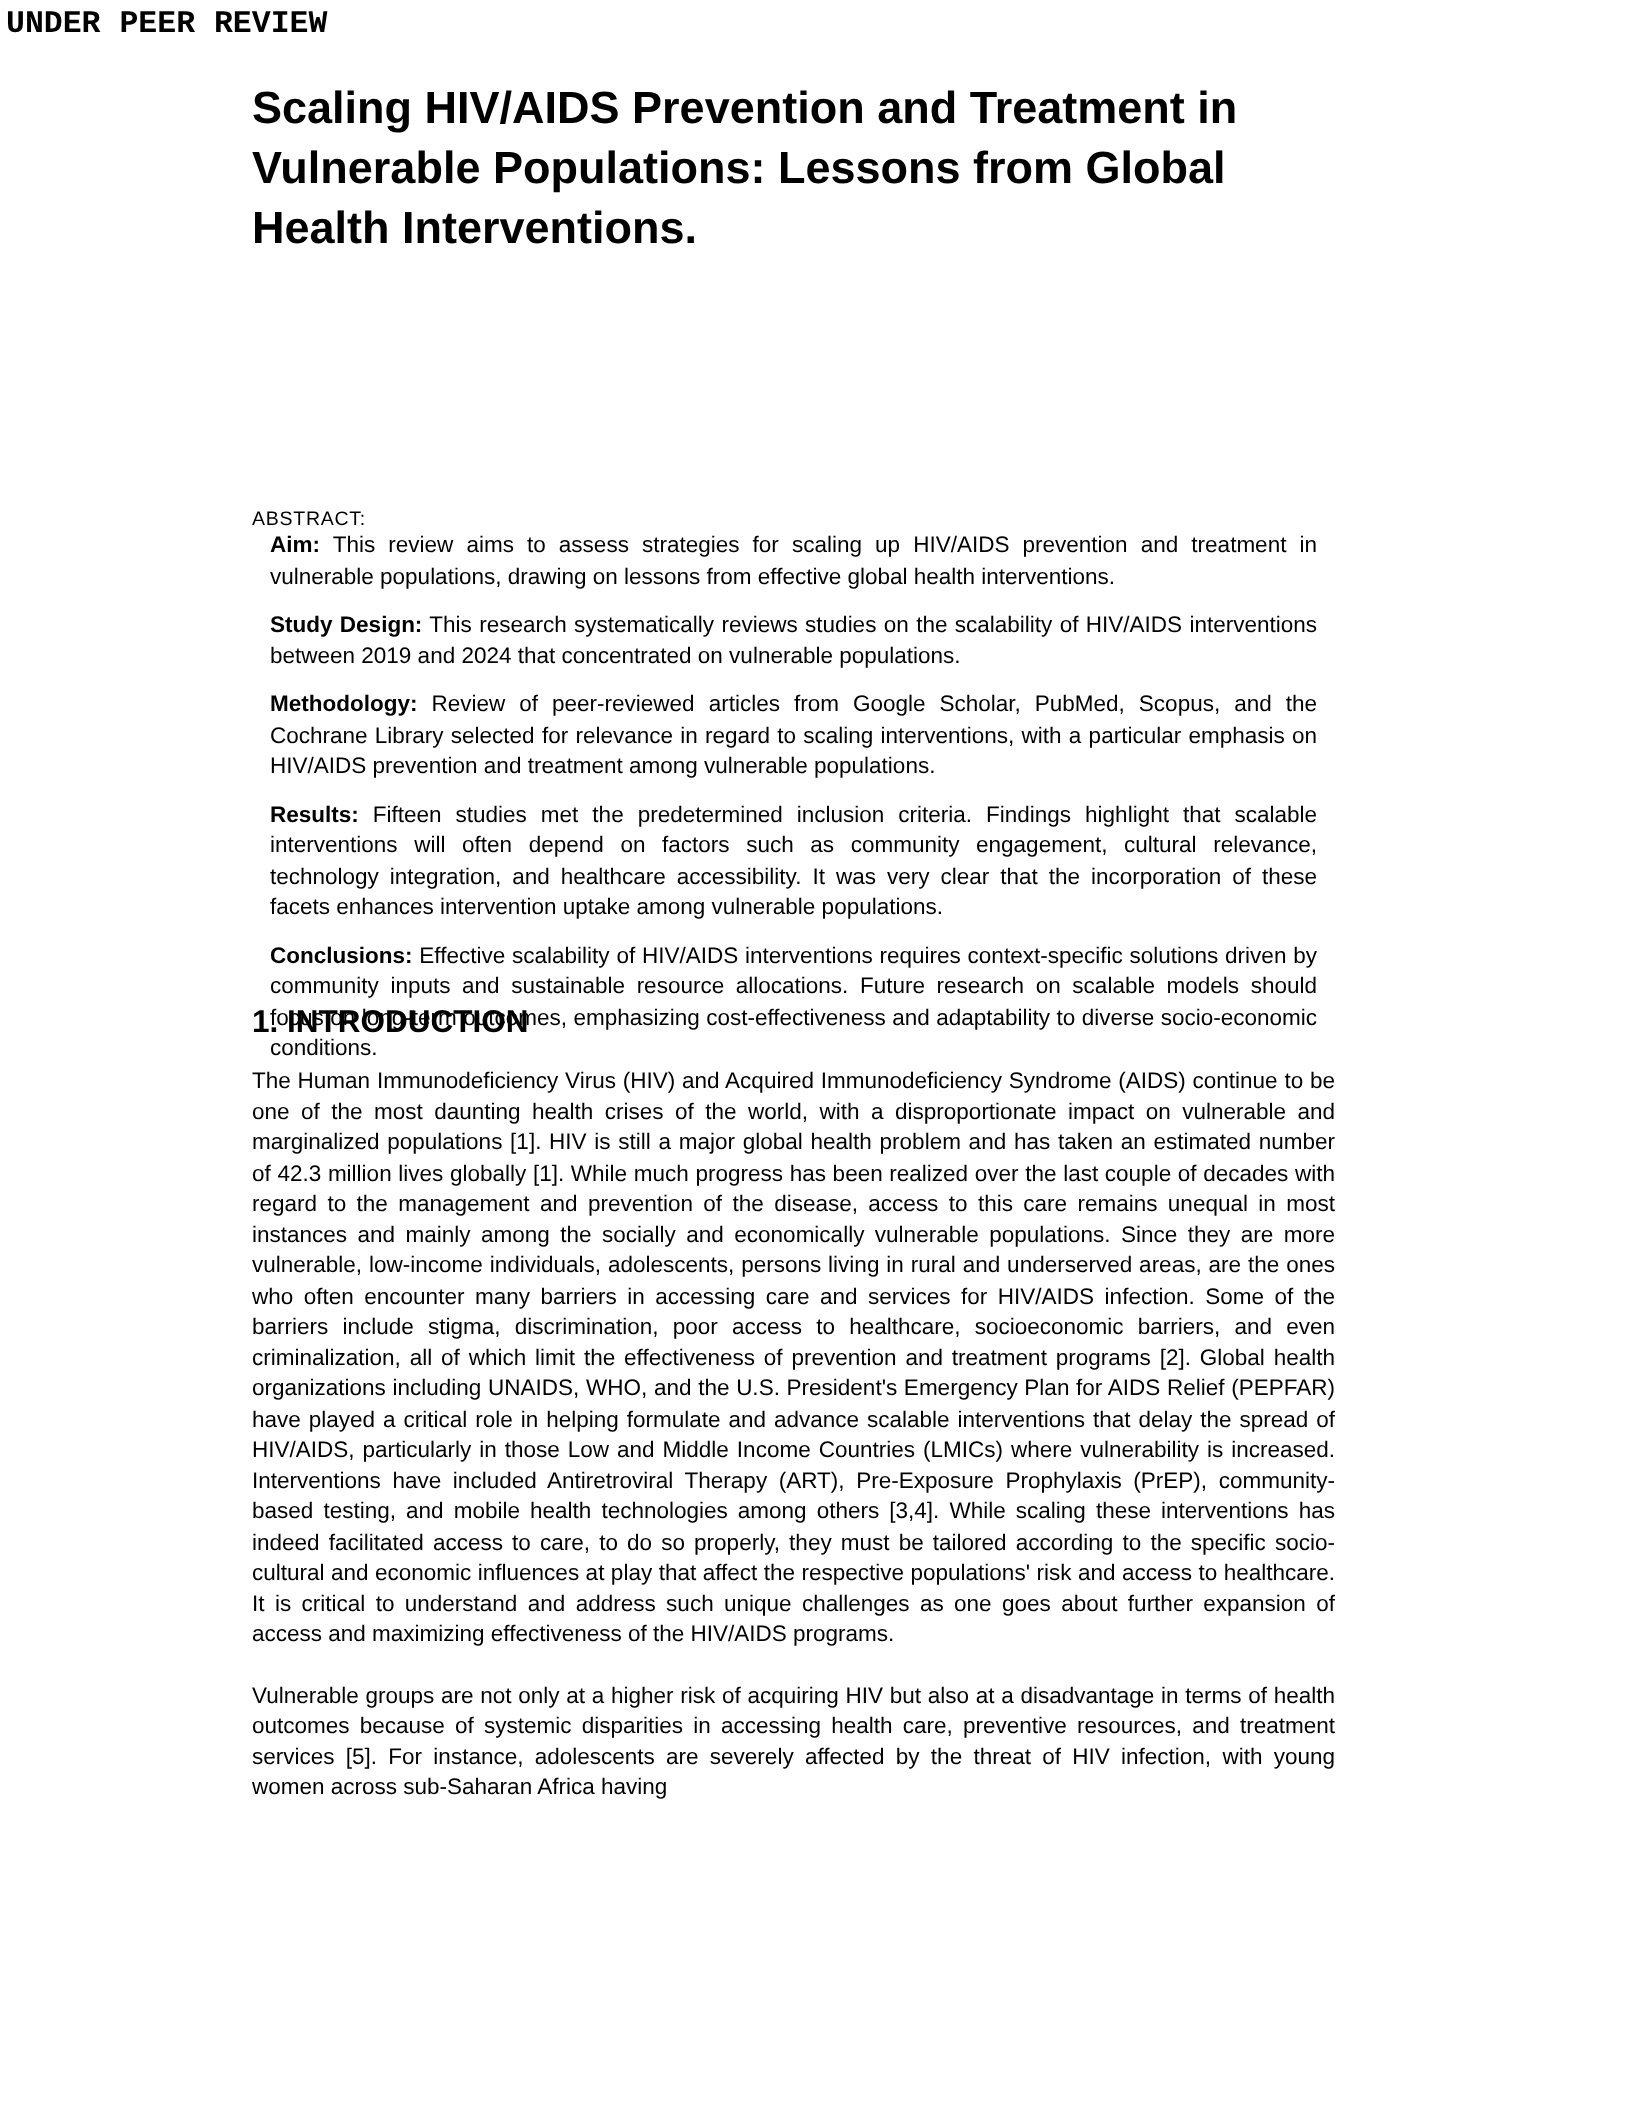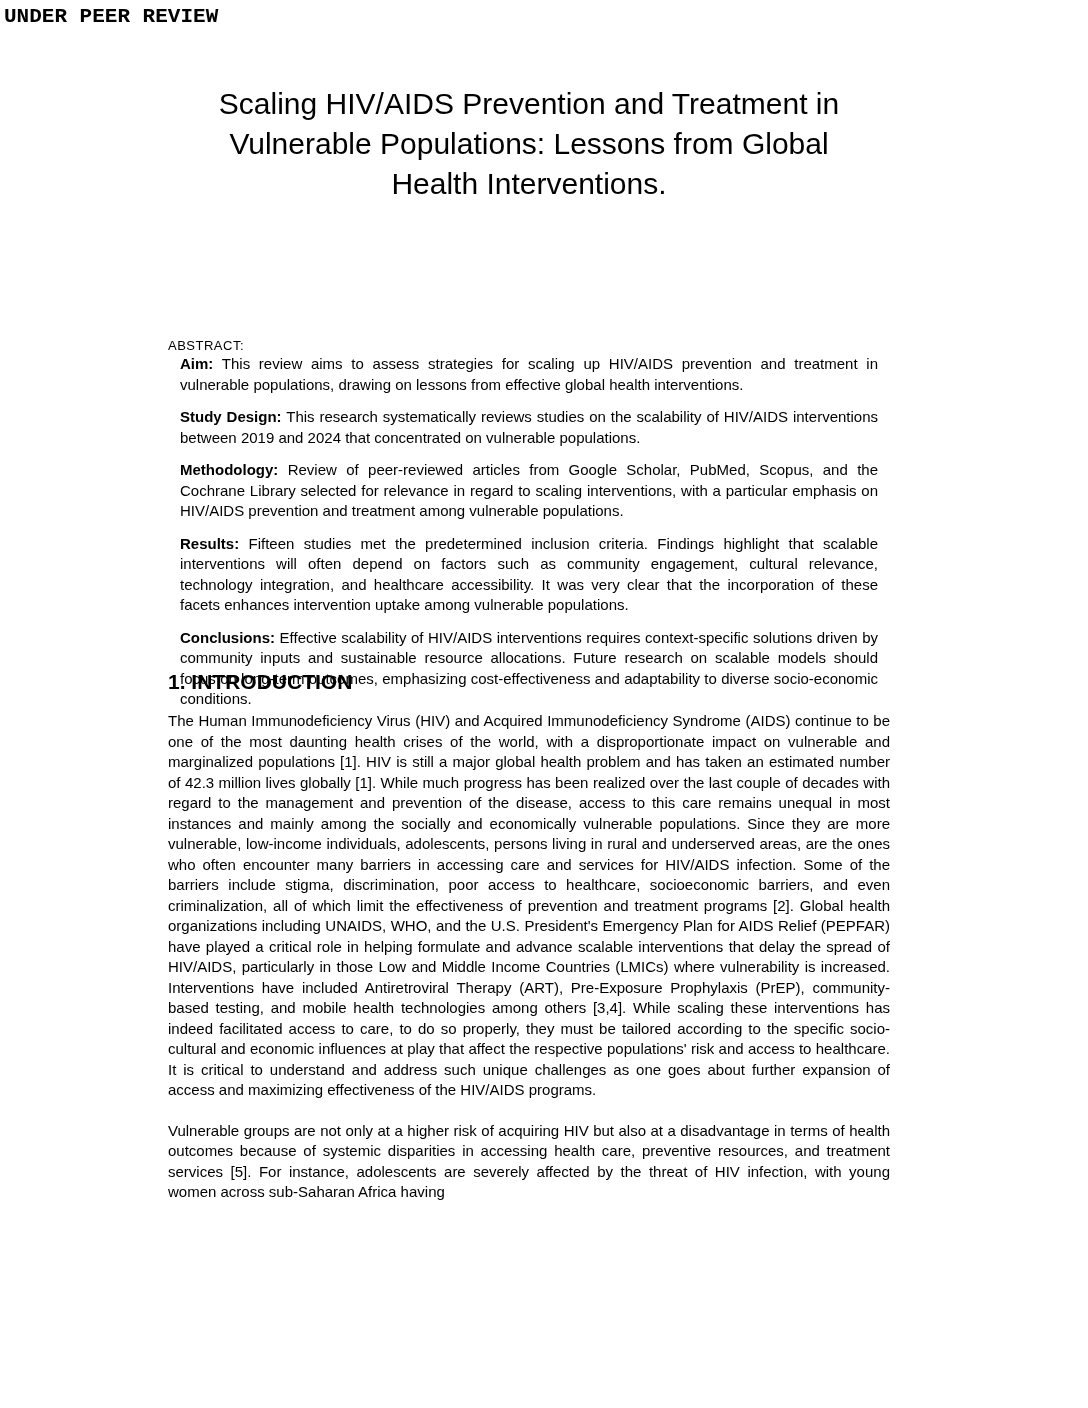--- a/index.html
+++ b/index.html
@@ -20,25 +20,24 @@
     font-family: "Liberation Mono", "DejaVu Sans Mono", monospace;
     font-size: 21px;
     font-weight: 700;
     white-space: nowrap;
   }
   .title-block {
     position: absolute;
     top: 53px;
     left: 168px;
     width: 722px;
-    text-align: center;
-    font-weight: 400;
+    text-align: left;
+    font-weight: 700;
     font-size: 30px;
     line-height: 40px;
-    margin-top: 31px;
   }
   .title-block .title-line { white-space: nowrap; }
   .abstract-label {
     position: absolute;
     top: 290px;
     left: 168px;
     font-size: 13px;
     letter-spacing: 0.5px;
     margin-top: 48px;
   }

